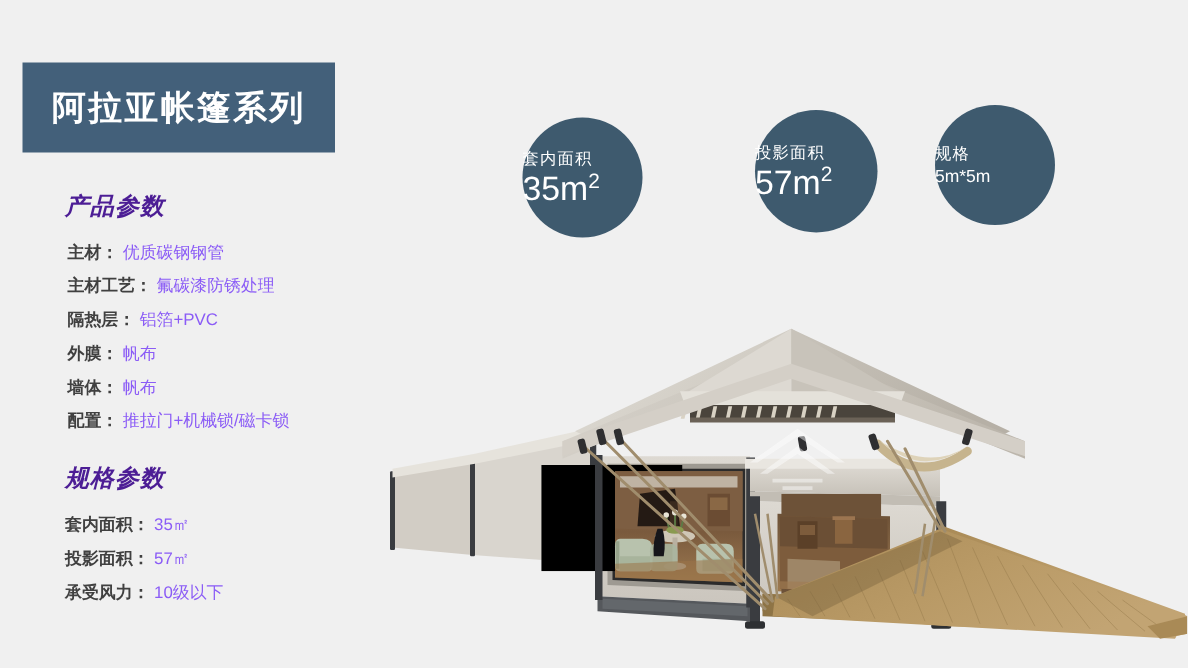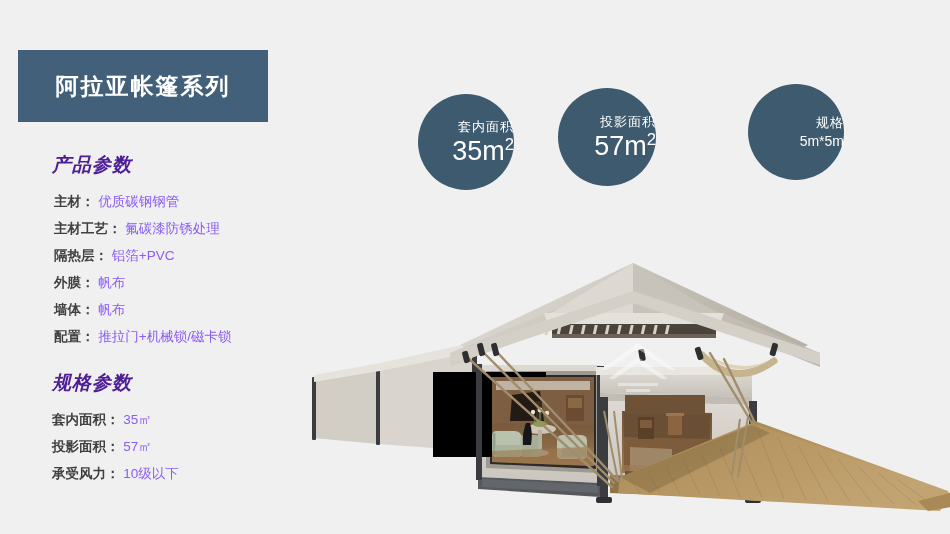--- a/index.html
+++ b/index.html
@@ -11,21 +11,21 @@
   }
   #stage{position:absolute;inset:0;width:950px;height:534px;overflow:hidden;background:#f0f0f0;}
 
   
   .title-banner{
     position:absolute;left:18px;top:50px;width:250px;height:72px;
     background:#43607a;
     display:flex;align-items:center;justify-content:center;
   }
   .title-banner .ttl{
-    color:#ffffff;font-size:23px;font-weight:bold;letter-spacing:2px;
+    color:#ffffff;font-size:27px;font-weight:bold;letter-spacing:2px;
     white-space:nowrap;
   }
 
   
   .spec-col{position:absolute;left:52px;top:152px;width:300px;}
   .sec-head{
     color:#4c1d95;font-size:19px;font-weight:bold;letter-spacing:1px;
     margin:0 0 10px 0;
     font-style:italic;
   }
@@ -36,30 +36,30 @@
   .spec-row .k{font-weight:bold;color:#404040;}
   .spec-row .v{font-weight:normal;color:#8b5cf6;}
 
   .list-a{margin-left:2px;}
   .list-b{margin-left:0px;}
 
   
   .circle{
     position:absolute;border-radius:50%;
     background:#3e5a6e;
-    display:flex;flex-direction:column;align-items:flex-end;justify-content:center;
+    display:flex;flex-direction:column;align-items:flex-start;justify-content:center;
     color:#ffffff;text-align:center;
   }
   .circle .c-label{font-size:13px;line-height:1;letter-spacing:1px;margin-bottom:4px;}
   .circle .c-value{font-size:27px;line-height:1;font-weight:400;}
   .circle.small .c-value{font-size:14px;}
   .circle .c-value .sup{font-size:0.62em;vertical-align:super;}
 
   #circle-1{left:418px;top:94px;width:96px;height:96px;}
-  #circle-2{left:558px;top:88px;width:98px;height:98px;}
+  #circle-2{left:604px;top:88px;width:98px;height:98px;}
   #circle-3{left:748px;top:84px;width:96px;height:96px;}
 
   
   #tent{position:absolute;left:300px;top:225px;width:650px;height:300px;}
   #tent svg{display:block;width:650px;height:300px;}
   .wm{fill:#ffffff;opacity:.45;}
 </style>
 </head>
 <body>
 

